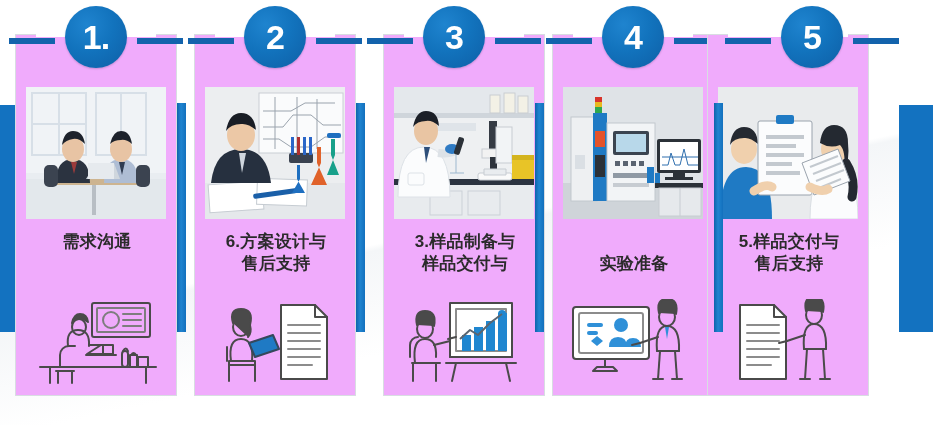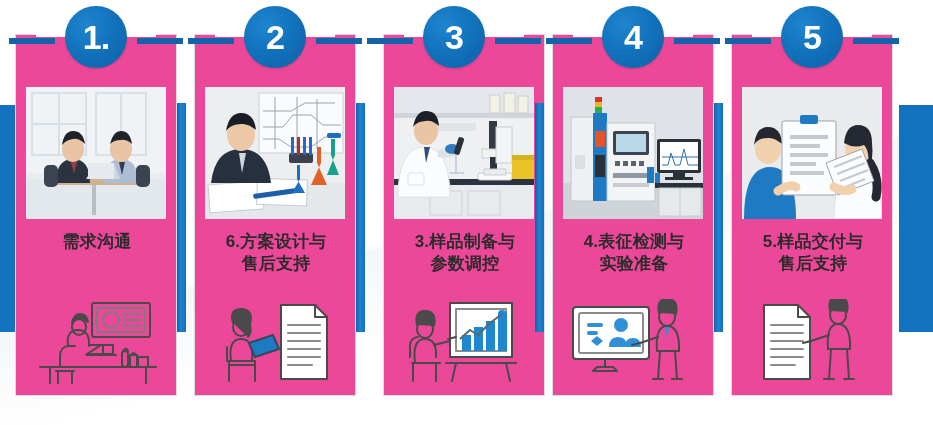--- a/index.html
+++ b/index.html
@@ -20,21 +20,21 @@
   }
   .edge-bar.left{left:0;width:26px;}
   .edge-bar.right{right:0;width:34px;}
 
   .strip{
     position:absolute;left:0;top:0;width:933px;height:425px;
   }
 
   .card{
     position:absolute;top:34px;width:162px;height:362px;
-    background:#ec4899;
+    background:#f0abfc;
     border:1px solid #d8dde2;
     box-sizing:border-box;
   }
   
   .card-notch{
     position:absolute;top:-1px;left:50%;transform:translateX(-50%);
     width:120px;height:3px;background:#ffffff;
   }
 
   .sep{
@@ -280,21 +280,21 @@
         <ellipse cx="58" cy="62" rx="7" ry="5" fill="#2f7bc4"></ellipse>
         <rect x="62" y="50" width="6" height="18" rx="2" fill="#2b3138" transform="rotate(18 65 59)"></rect>
         <rect x="14" y="86" width="16" height="12" rx="2" fill="none" stroke="#dde2e7"></rect>
         <g stroke="#9db8cf" fill="none">
             <path d="M62 68 v18 M56 86 h14"></path>
           </g>
       </svg>
     </div>
     <div class="label">
       <span>3.样品制备与</span><br>
-      <span>参数调控</span>
+      <span>样品交付与</span>
     </div>
     <div class="glyph">
       <svg viewBox="0 0 132 86">
         <g fill="none" stroke="#4a4a4a" stroke-width="2" stroke-linejoin="round" stroke-linecap="round">
           <rect x="52" y="4" width="62" height="54" fill="#ffffff"></rect>
           <rect x="58" y="10" width="50" height="42" stroke="#8c8c8c"></rect>
           <path d="M48 64 h70"></path>
           <line x1="58" y1="64" x2="54" y2="82"></line>
           <line x1="108" y1="64" x2="112" y2="82"></line>
           <line x1="52" y1="58" x2="114" y2="58"></line>
@@ -366,21 +366,21 @@
           <path d="M99 78 h6 l3 -12 l4 12 h5 l4 -16 l4 16 h10"></path>
           <path d="M99 70 h36"></path>
         </g>
         <rect x="110" y="86" width="12" height="4" fill="#2b3138"></rect>
         <rect x="102" y="90" width="28" height="3" fill="#2b3138"></rect>
         <rect x="84" y="80" width="7" height="16" fill="#1f7ac4"></rect>
         <rect x="92" y="86" width="5" height="10" fill="#1f7ac4"></rect>
       </svg>
     </div>
     <div class="label">
-      <span>4.表征检测与</span><br>
+      <br>
       <span>实验准备</span>
     </div>
     <div class="glyph">
       <svg viewBox="0 0 132 86">
         <g fill="none" stroke="#4a4a4a" stroke-width="2" stroke-linejoin="round" stroke-linecap="round">
           <rect x="6" y="8" width="76" height="52" rx="3" fill="#ffffff"></rect>
           <rect x="12" y="14" width="64" height="40" rx="2" stroke="#8c8c8c"></rect>
           <path d="M38 60 v8"></path>
           <path d="M26 72 h24 l-4 -4 h-16z"></path>
         </g>
@@ -407,21 +407,21 @@
         <path d="M98 28 l4 0 l-2 12 l-2 -12z" fill="#2f90d8"></path>
       </svg>
     </div>
   </div>
   <div class="badge-wrap" style="left:538px">
     <div class="conn l"></div>
     <div class="conn r"></div>
     <div class="badge">4</div>
   </div>
 
-  <div class="card" style="left:731px">
+  <div class="card" style="left:707px">
     <div class="card-notch"></div>
     <div class="photo">
       <svg viewBox="0 0 140 132">
         <rect width="140" height="132" fill="#eceef0"></rect>
         <rect x="0" y="0" width="140" height="132" fill="#e9ebed"></rect>
 
         <path d="M2 132 q0 -52 26 -52 q26 0 26 52 z" fill="#1f7ac4"></path>
         <ellipse cx="26" cy="62" rx="13" ry="15" fill="#f0d0ad"></ellipse>
         <path d="M12 58 q2 -18 14 -18 q13 0 14 17 q-8 -7 -14 -6 q-10 0 -14 7z" fill="#242931"></path>
 

